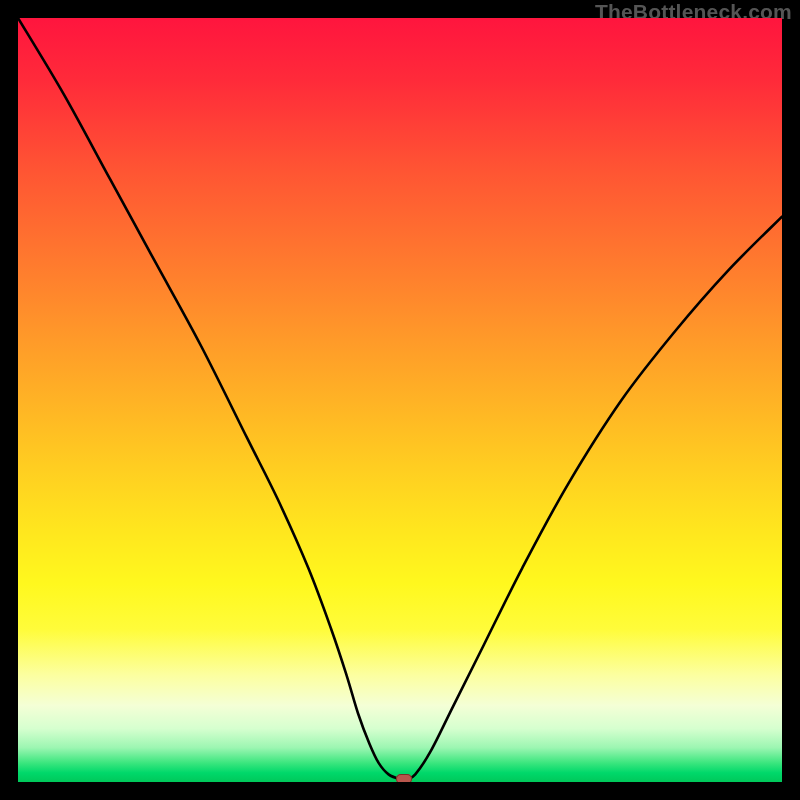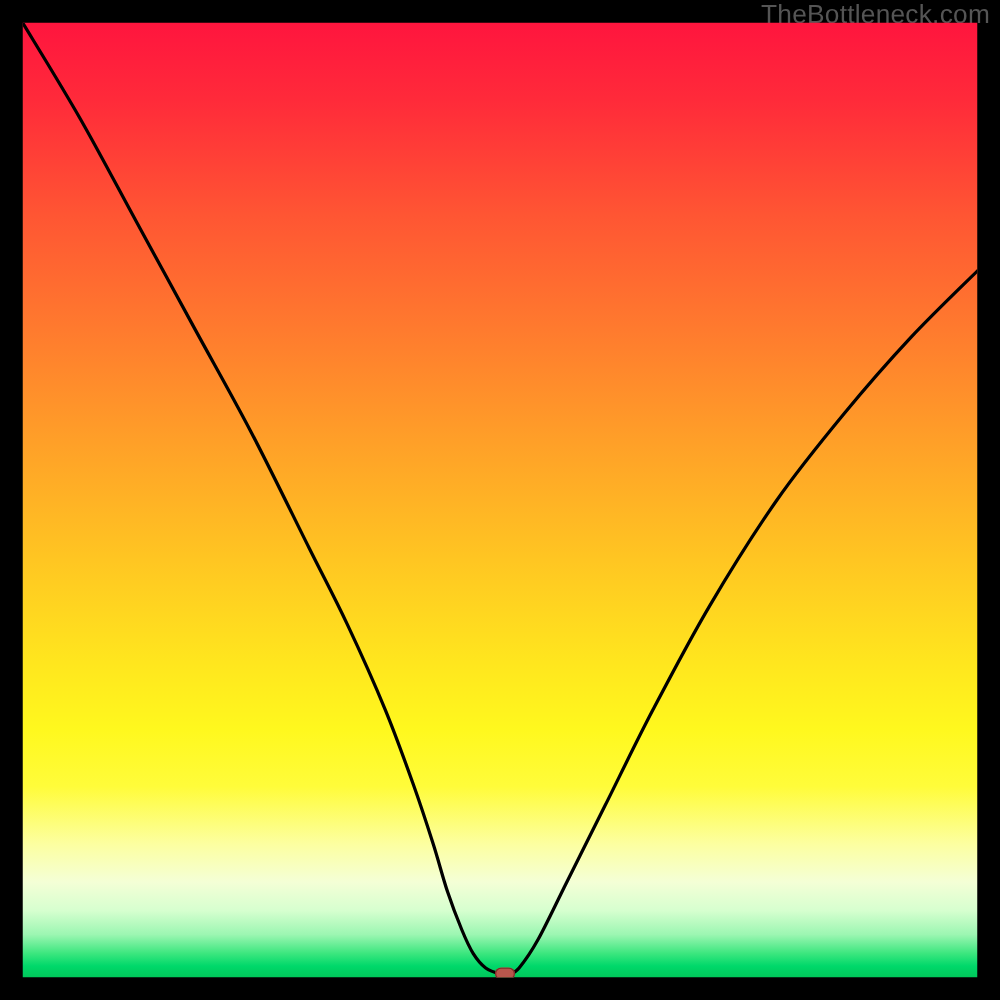--- a/index.html
+++ b/index.html
@@ -58,21 +58,21 @@
     width: 16px;
     height: 10px;
     border-radius: 5px;
     transform: translate(-50%, -50%);
   }
   .watermark {
     position: absolute;
     top: 0px;
     right: 8px;
     font-size: 21px;
-    font-weight: 400;
+    font-weight: 700;
     color: #555;
     letter-spacing: 0.2px;
     user-select: none;
   }
 </style>
 </head>
 <body>
 
 <div class="stage">
   <div class="watermark">TheBottleneck.com</div>

